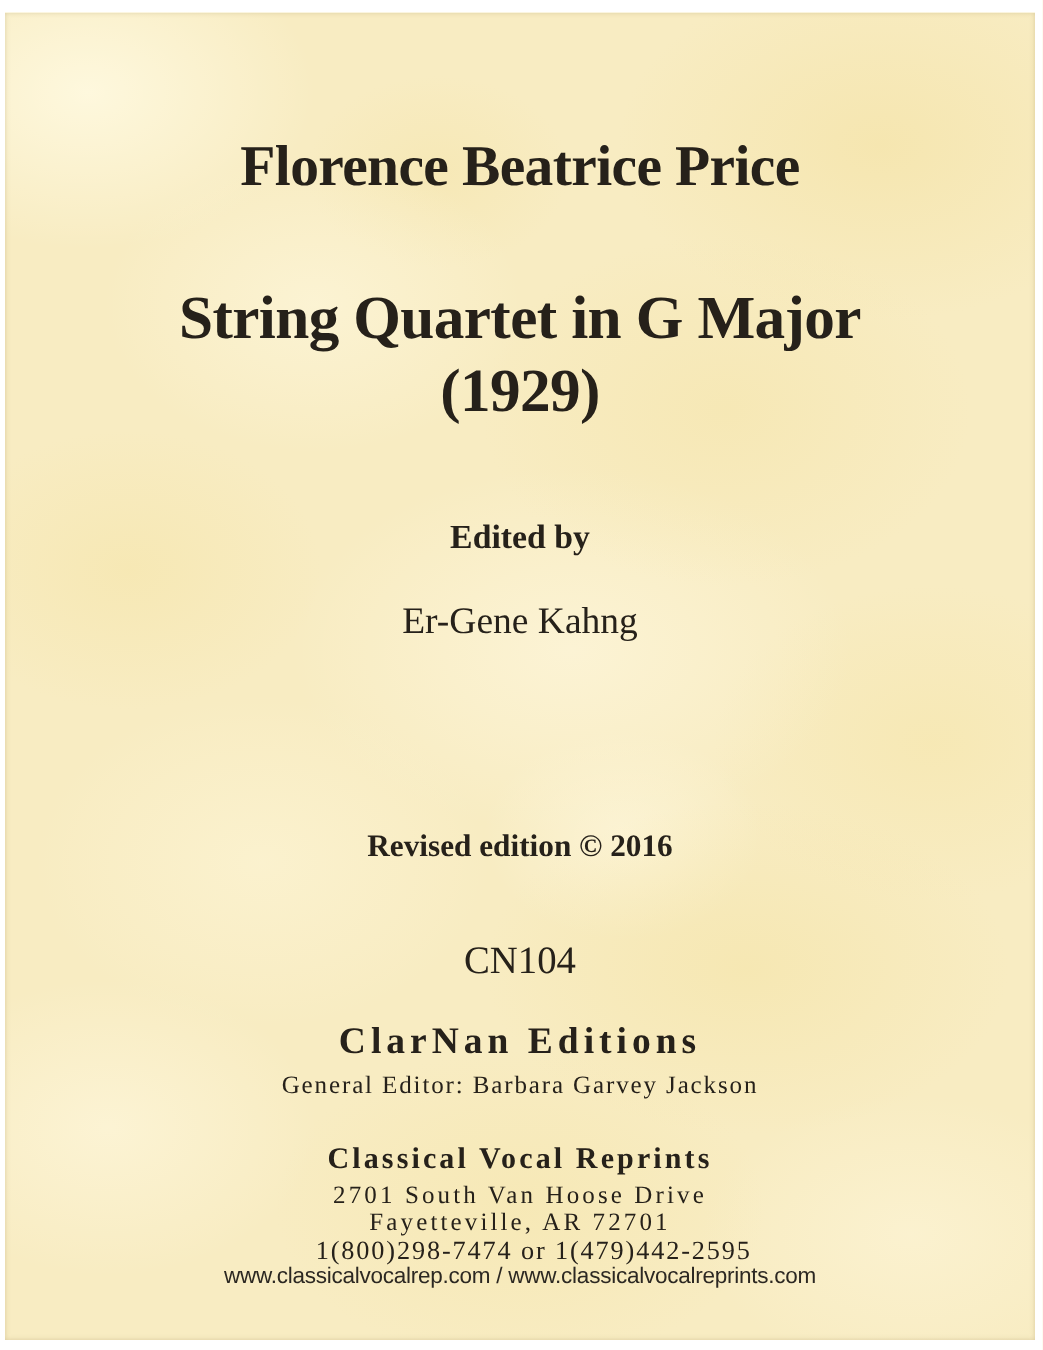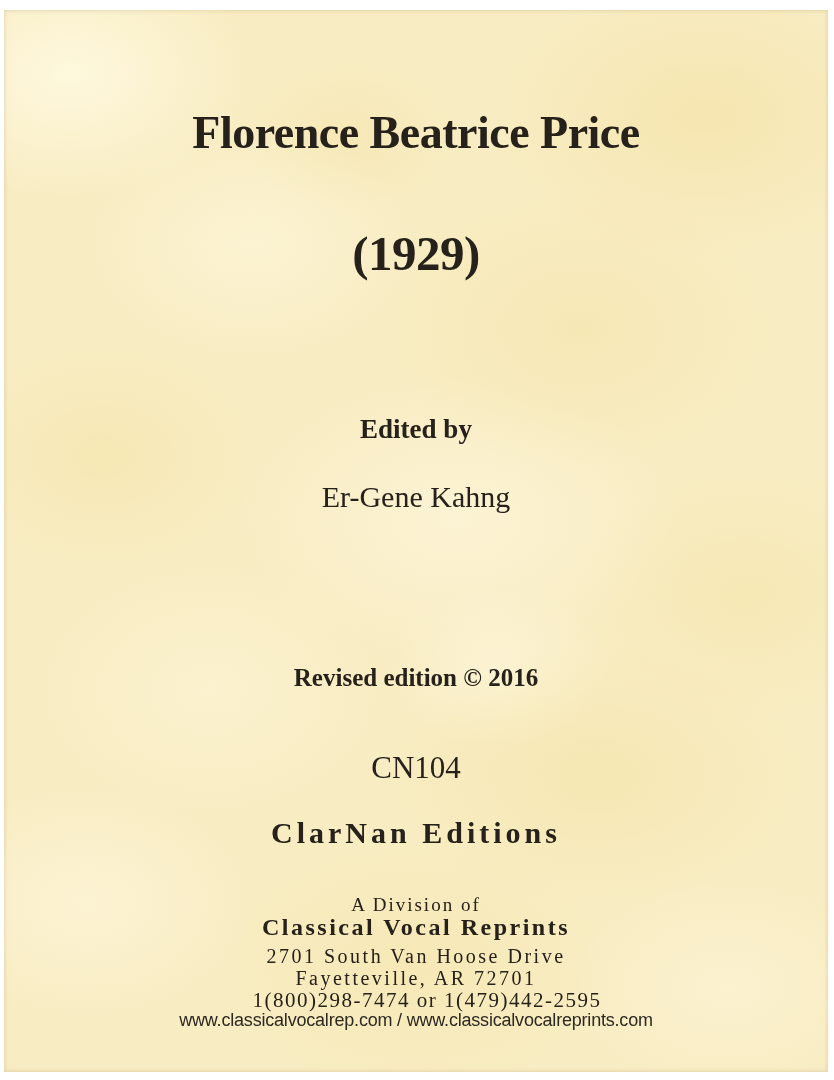--- a/index.html
+++ b/index.html
@@ -118,35 +118,36 @@
 </style>
 </head>
 <body>
 
 <div class="scan-frame">
   <div class="parchment">
 
     <div class="textline composer">Florence Beatrice Price</div>
 
     <div class="textline work-title">
+      <div>String Quartet in G Major</div>
       <div>(1929)</div>
     </div>
 
     <div class="textline edited-by">Edited by</div>
 
     <div class="textline editor-name">Er-Gene Kahng</div>
 
     <div class="textline edition-notice">Revised edition © 2016</div>
 
     <div class="textline catalog-number">CN104</div>
 
     <div class="textline publisher-name">ClarNan Editions</div>
 
+    <div class="textline general-editor">General Editor: Barbara Garvey Jackson</div>
 
-    <div class="textline division-label">A Division of</div>
 
     <div class="textline parent-company">Classical Vocal Reprints</div>
 
     <div class="textline address-line1">2701 South Van Hoose Drive</div>
 
     <div class="textline address-line2">Fayetteville, AR 72701</div>
 
     <div class="textline phone-line">1(800)298-7474 or 1(479)442-2595</div>
 
     <div class="textline website-line">www.classicalvocalrep.com / www.classicalvocalreprints.com</div>

